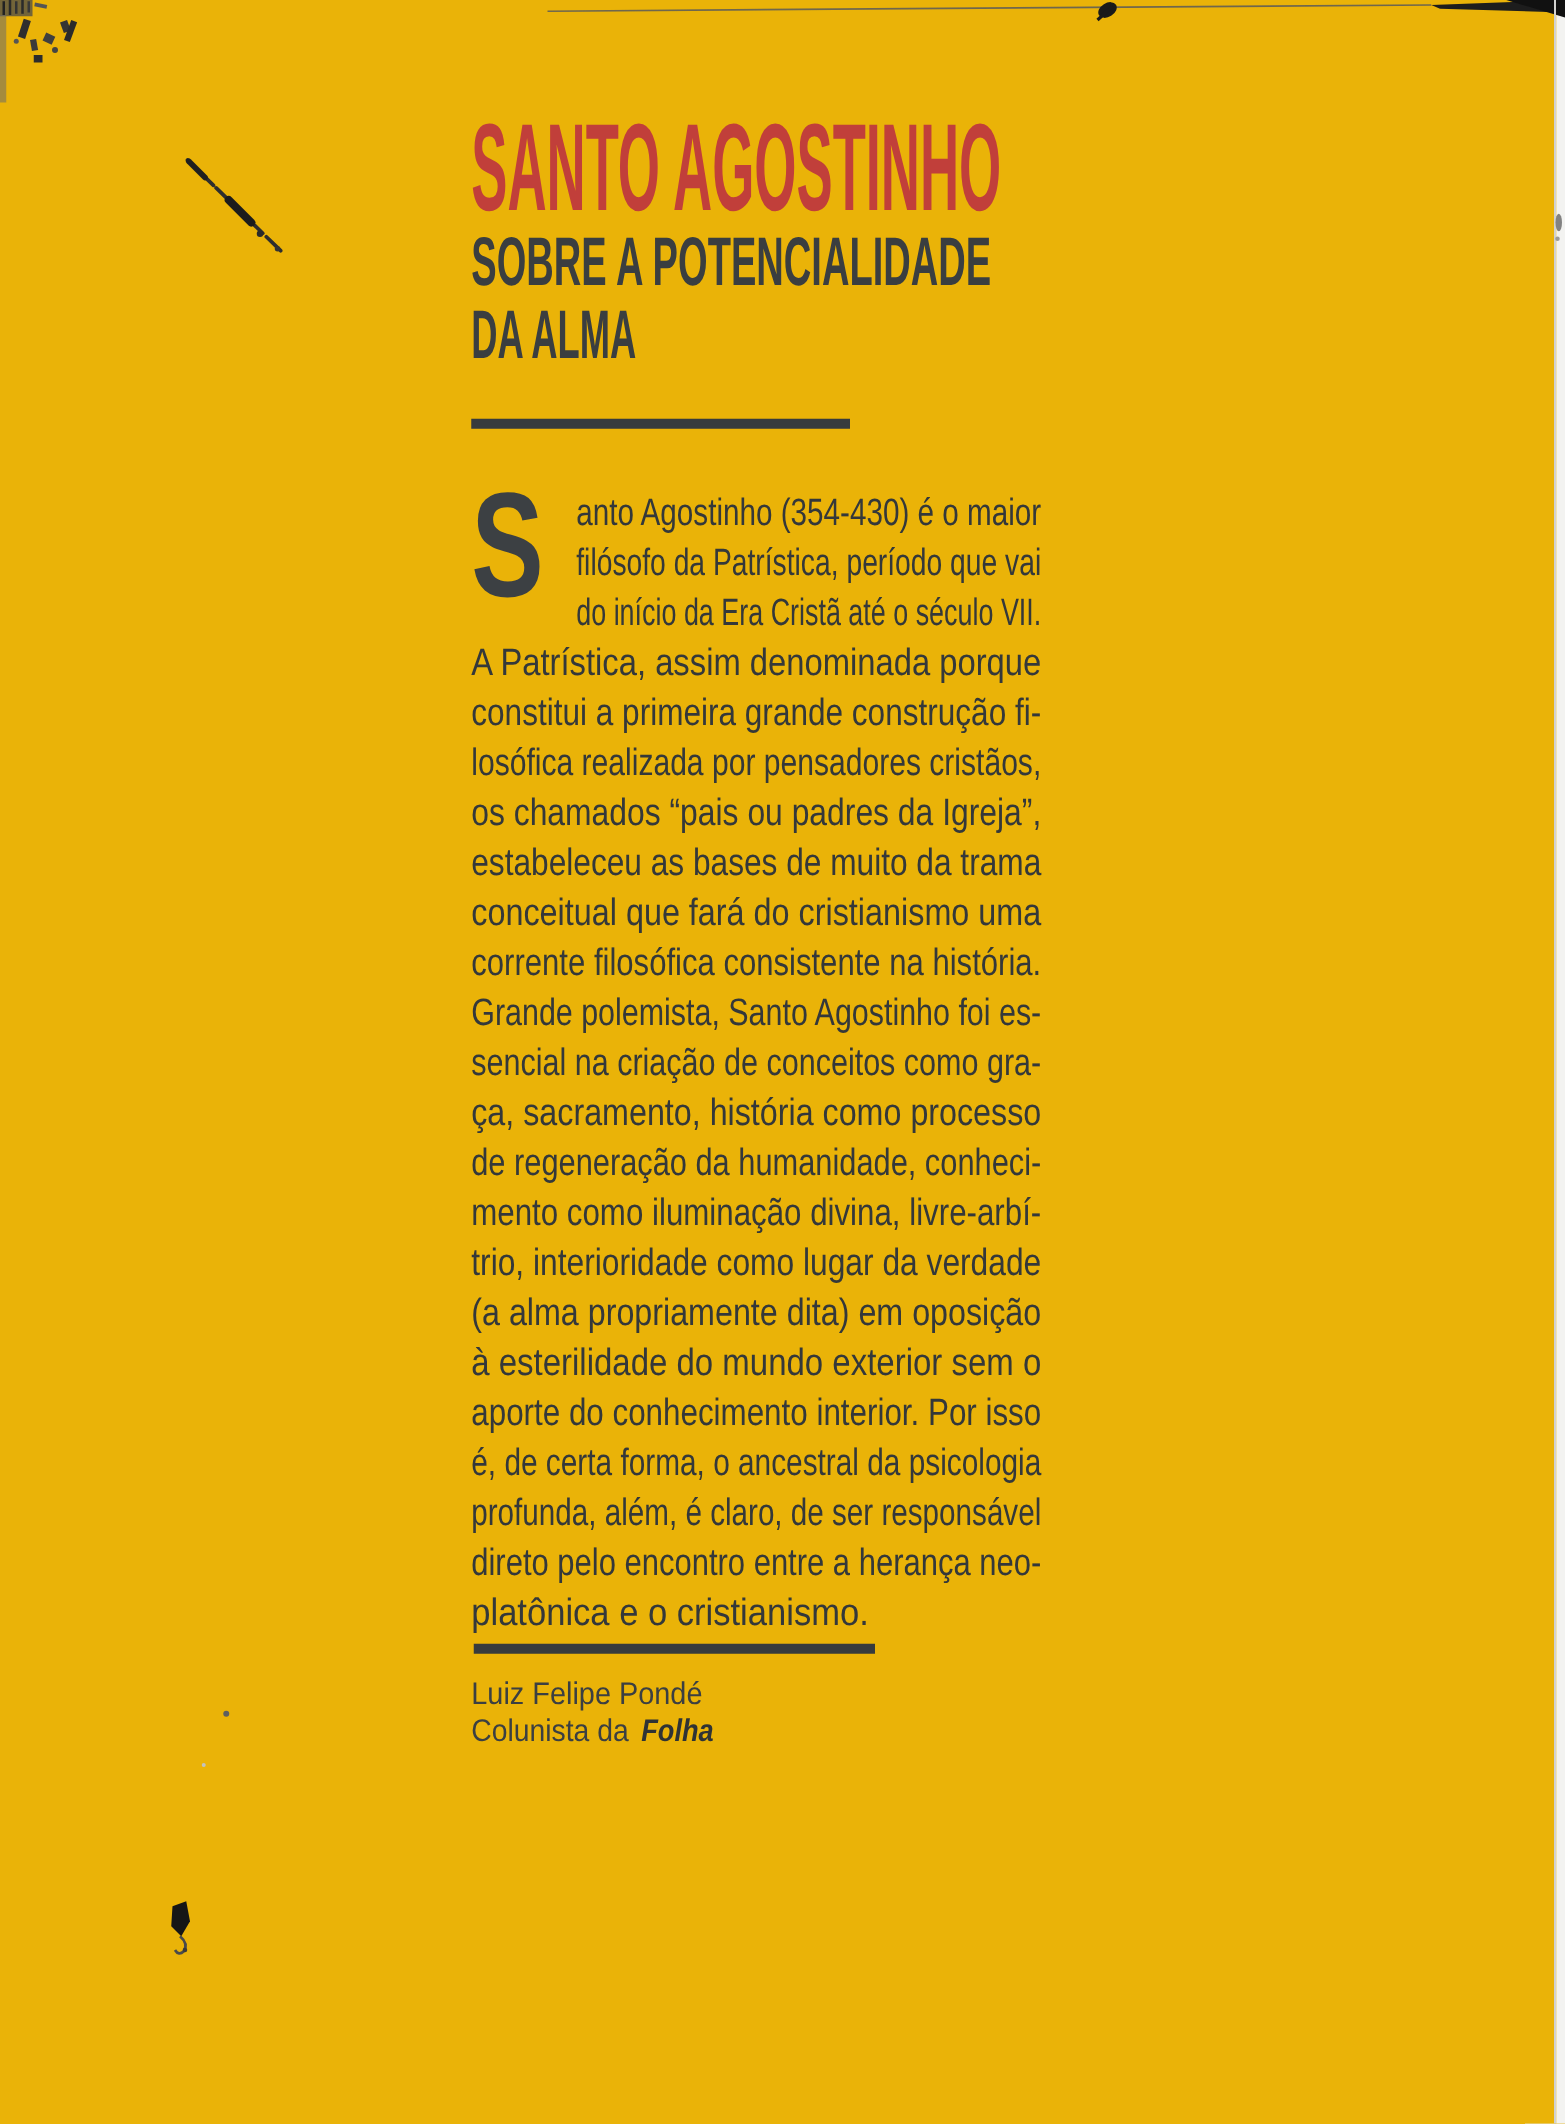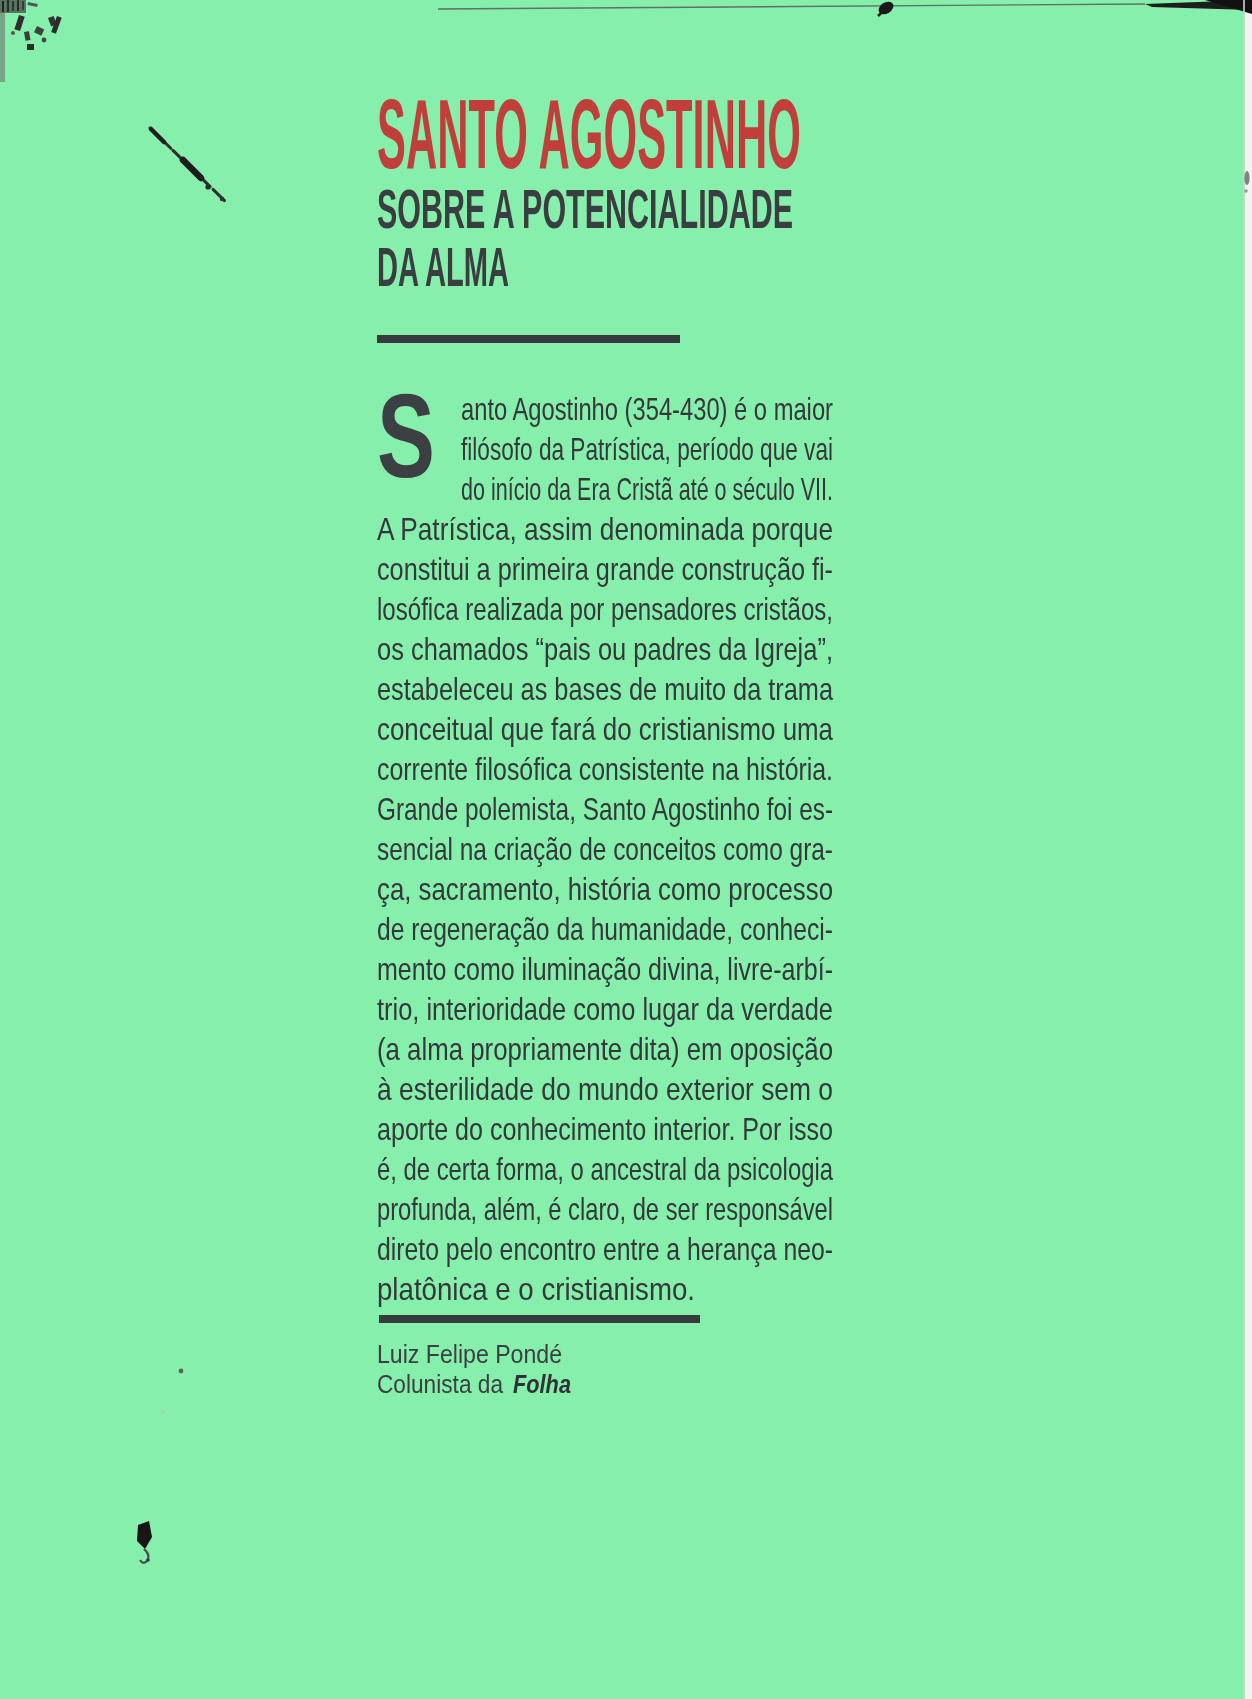--- a/index.html
+++ b/index.html
@@ -1,19 +1,19 @@
 <!DOCTYPE html>
 <html><head>
 <meta charset="utf-8">
 <style>
   html,body{margin:0;padding:0;background:#e9e9e9;}
   .page{
     position:relative;
     width:1252px;height:1699px;
-    background:#86efac;
+    background:#eab308;
     overflow:hidden;
     font-family:"Liberation Sans",sans-serif;
   }
   svg{position:absolute;overflow:visible;}
   svg text{font-family:"Liberation Sans",sans-serif;}
 
   .title-svg{left:377px;top:96px;}
   .title-svg text{font-weight:bold;}
 
   .subtitle-svg{left:377px;top:188px;}

